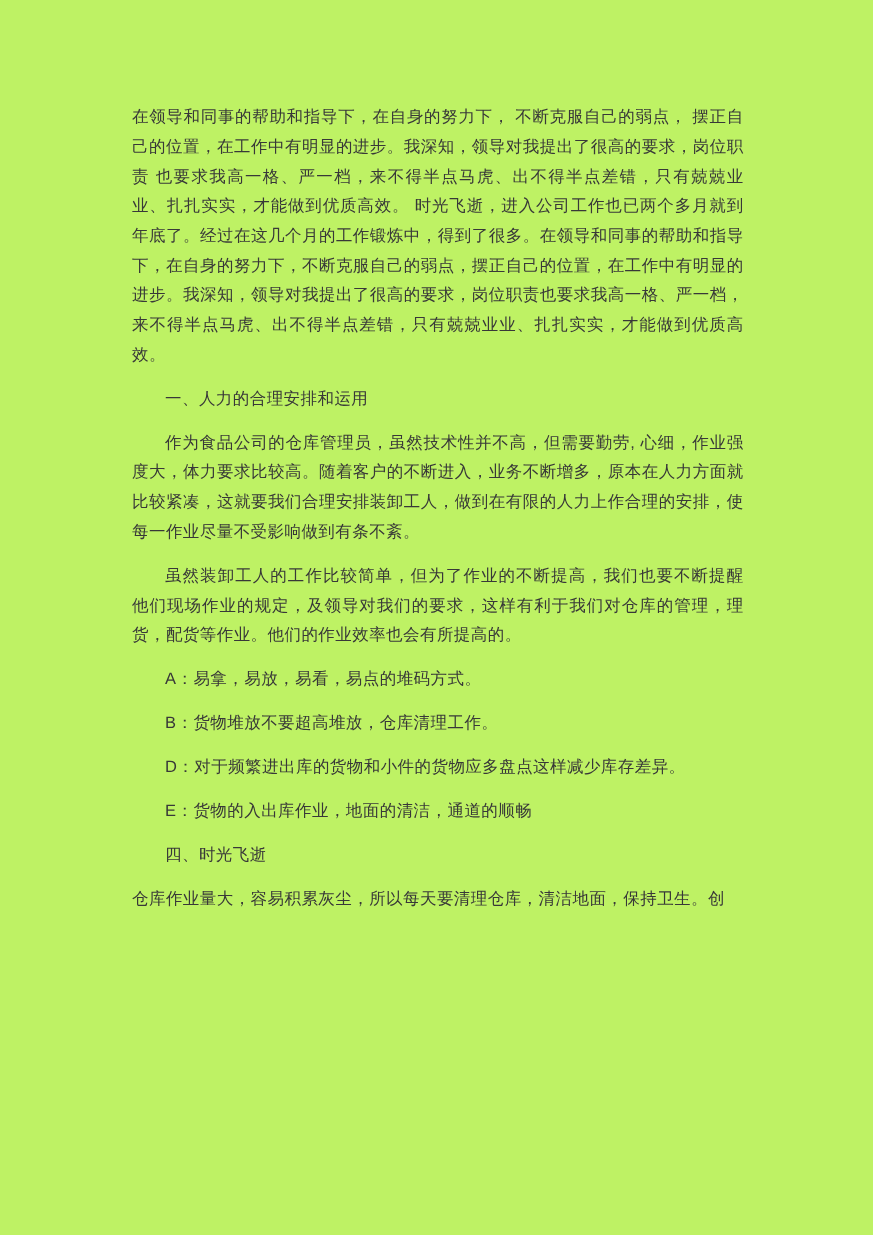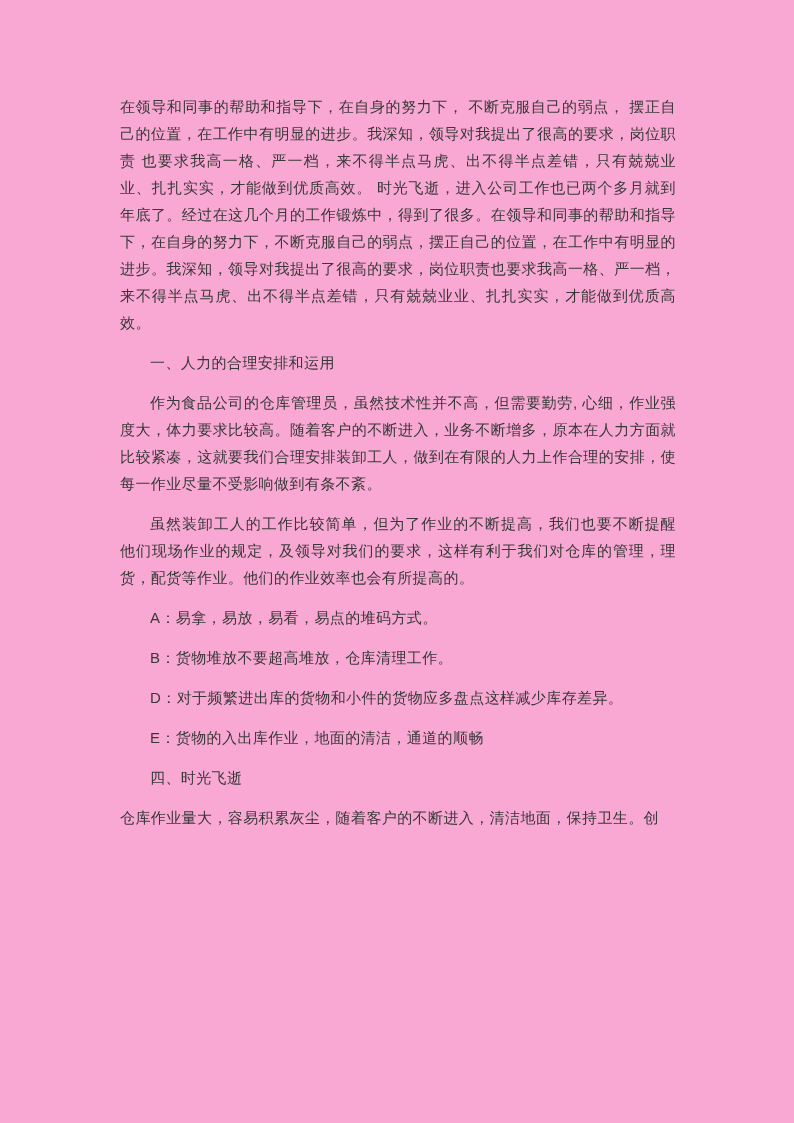--- a/index.html
+++ b/index.html
@@ -10,21 +10,21 @@
   body {
     width: 794px;
     height: 1123px;
     overflow: hidden;
     font-family: "Liberation Sans", "DejaVu Sans", sans-serif;
   }
   .page {
     box-sizing: border-box;
     width: 794px;
     height: 1123px;
-    background: #f9a8d4;
+    background: #bef264;
     padding: 93px 118px 40px 120px;
   }
   .para {
     margin: 0 0 13px 0;
     font-size: 15px;
     line-height: 27px;
     color: #383838;
     text-align: justify;
     letter-spacing: 0.4px;
     word-break: break-all;
@@ -39,14 +39,14 @@
 <div class="page">
   <p class="para">在领导和同事的帮助和指导下，在自身的努力下， 不断克服自己的弱点， 摆正自己的位置，在工作中有明显的进步。我深知，领导对我提出了很高的要求，岗位职责 也要求我高一格、严一档，来不得半点马虎、出不得半点差错，只有兢兢业业、扎扎实实，才能做到优质高效。 时光飞逝，进入公司工作也已两个多月就到年底了。经过在这几个月的工作锻炼中，得到了很多。在领导和同事的帮助和指导下，在自身的努力下，不断克服自己的弱点，摆正自己的位置，在工作中有明显的进步。我深知，领导对我提出了很高的要求，岗位职责也要求我高一格、严一档，来不得半点马虎、出不得半点差错，只有兢兢业业、扎扎实实，才能做到优质高效。</p>
   <p class="para indent">一、人力的合理安排和运用</p>
   <p class="para indent">作为食品公司的仓库管理员，虽然技术性并不高，但需要勤劳, 心细，作业强度大，体力要求比较高。随着客户的不断进入，业务不断增多，原本在人力方面就比较紧凑，这就要我们合理安排装卸工人，做到在有限的人力上作合理的安排，使每一作业尽量不受影响做到有条不紊。</p>
   <p class="para indent">虽然装卸工人的工作比较简单，但为了作业的不断提高，我们也要不断提醒 他们现场作业的规定，及领导对我们的要求，这样有利于我们对仓库的管理，理货，配货等作业。他们的作业效率也会有所提高的。</p>
   <p class="para indent">A：易拿，易放，易看，易点的堆码方式。</p>
   <p class="para indent">B：货物堆放不要超高堆放，仓库清理工作。</p>
   <p class="para indent">D：对于频繁进出库的货物和小件的货物应多盘点这样减少库存差异。</p>
   <p class="para indent">E：货物的入出库作业，地面的清洁，通道的顺畅</p>
   <p class="para indent">四、时光飞逝</p>
-  <p class="para">仓库作业量大，容易积累灰尘，随着客户的不断进入，清洁地面，保持卫生。创</p>
+  <p class="para">仓库作业量大，容易积累灰尘，所以每天要清理仓库，清洁地面，保持卫生。创</p>
 </div>
 
 </body></html>

